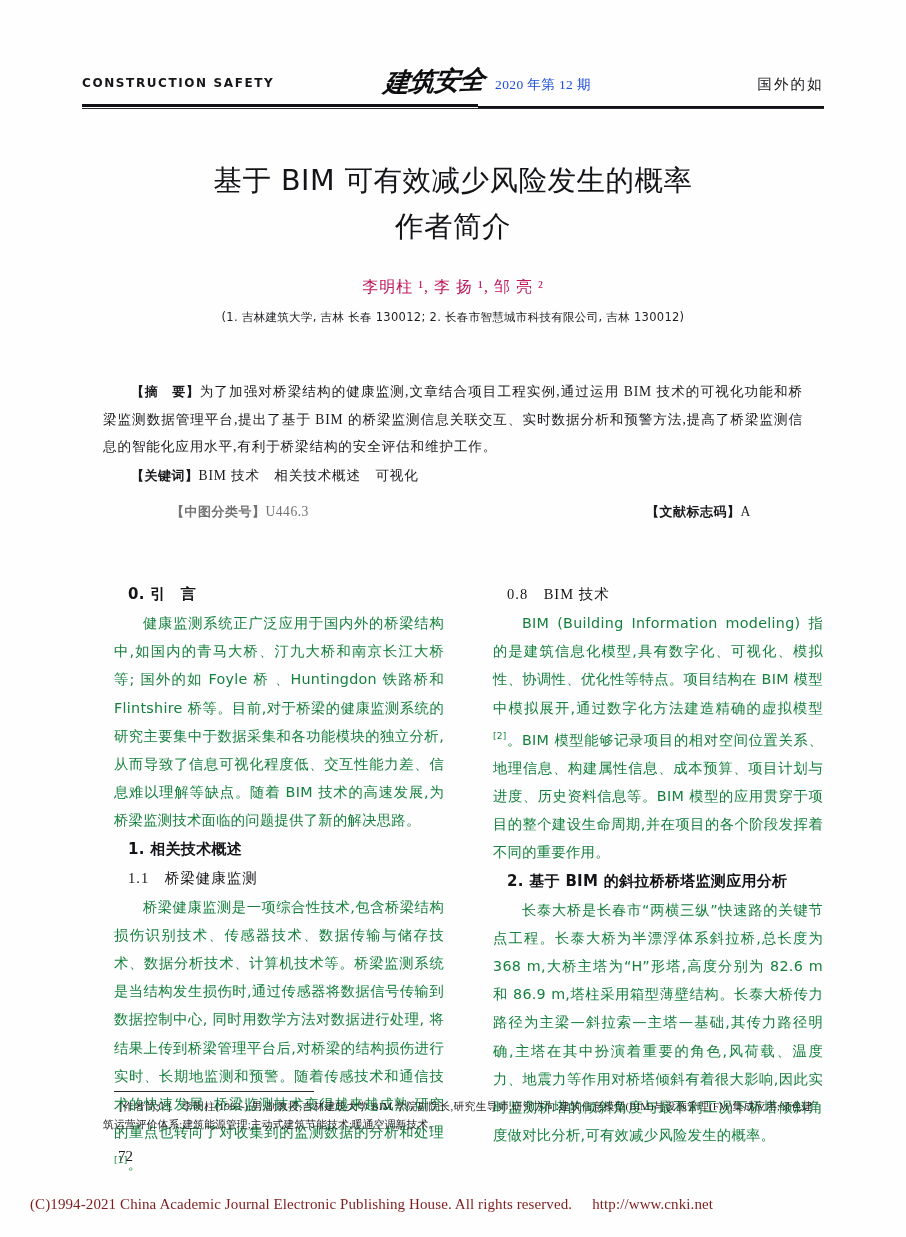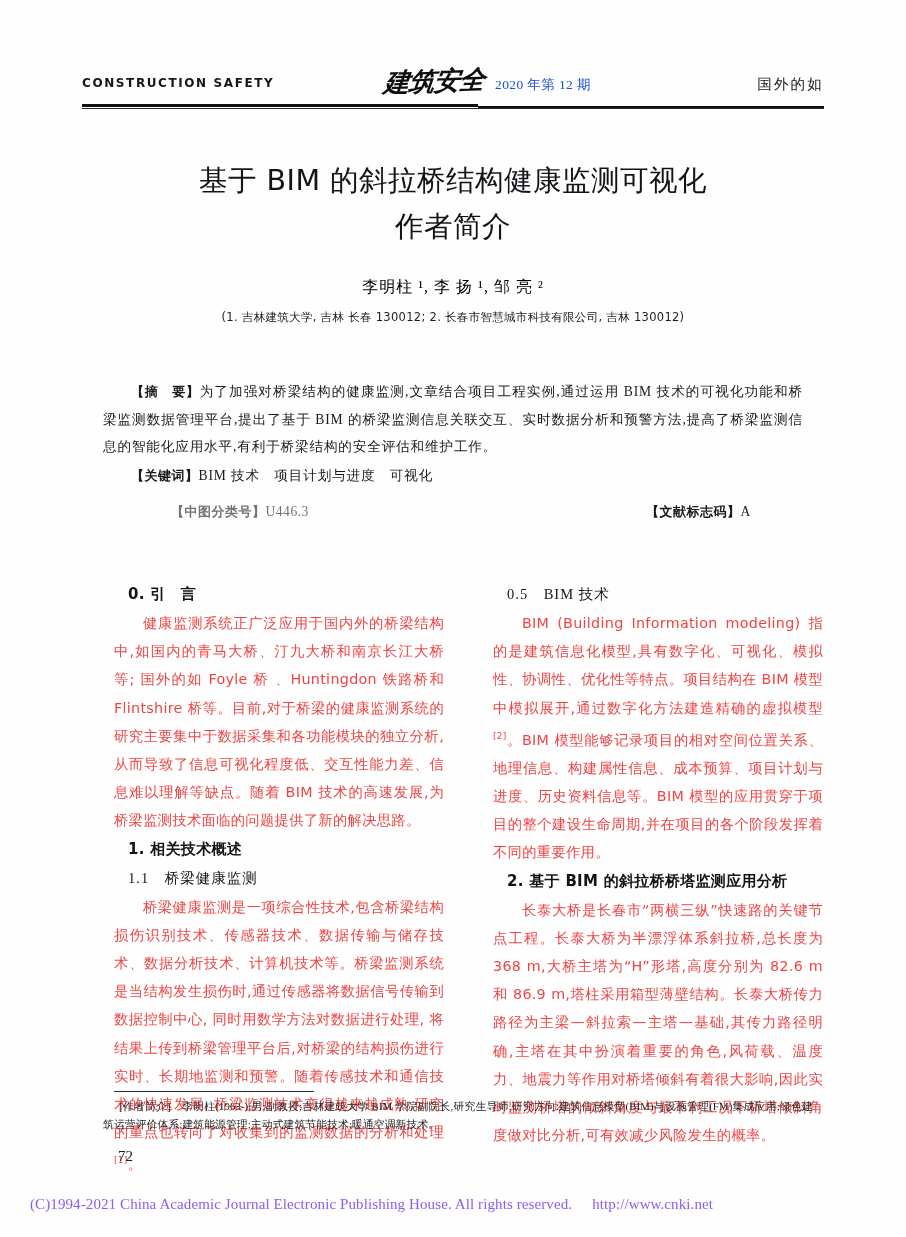--- a/index.html
+++ b/index.html
@@ -121,21 +121,21 @@
   
   .authors {
     position: absolute;
     left: 82px;
     top: 277px;
     width: 742px;
     text-align: center;
     font-family: "Liberation Serif", serif;
     font-size: 16px;
     letter-spacing: 1px;
-    color: #000000;
+    color: #be185d;
   }
 
   .affil {
     position: absolute;
     left: 82px;
     top: 310px;
     width: 742px;
     text-align: center;
     font-family: "DejaVu Sans", sans-serif;
     font-size: 11.5px;
@@ -235,21 +235,21 @@
     color: #17171b;
     line-height: 28px;
     margin: 0 0 1px 0;
     text-indent: 14px;
   }
   .p {
     font-family: "DejaVu Sans", sans-serif;
     font-size: 14.3px;
     line-height: 28.2px;
     letter-spacing: 0.3px;
-    color: #ef4444;
+    color: #15803d;
     text-align: justify;
     text-indent: 29px;
     margin: 0;
   }
   .p sup { font-size: 9px; vertical-align: super; }
 
   
   .fn-rule {
     position: absolute;
     left: 114px;
@@ -285,68 +285,68 @@
 
   
   .cnki {
     position: absolute;
     left: 30px;
     top: 1196px;
     width: 846px;
     font-family: "Liberation Serif", serif;
     font-size: 15px;
     letter-spacing: 0.1px;
-    color: #8b5cf6;
+    color: #7f1d1d;
     white-space: nowrap;
   }
   .cnki-url { margin-left: 20px; }
 </style>
 </head>
 <body>
 
 <div class="page">
 
   <div class="header">
     <div class="hdr-left">CONSTRUCTION  SAFETY</div>
     <div class="hdr-logo">建筑安全</div>
     <div class="hdr-issue">2020 年第 12 期</div>
     <div class="hdr-right">国外的如</div>
     <div class="hdr-rule-thick"></div>
     <div class="hdr-rule-thick2"></div>
     <div class="hdr-rule-thin"></div>
   </div>
 
   <div class="title-block">
-    <div class="title-line">基于 BIM 的斜拉桥结构健康监测可视化</div>
+    <div class="title-line">基于 BIM 可有效减少风险发生的概率</div>
     <div class="title-line">作者简介</div>
   </div>
 
   <div class="authors">李明柱 ¹,   李  扬 ¹,   邹  亮 ²</div>
   <div class="affil">(1. 吉林建筑大学,   吉林   长春   130012;  2. 长春市智慧城市科技有限公司,   吉林   130012)</div>
 
   <div class="abstract">
     <div class="abs-para"><span class="abs-label">【摘　要】</span><span>为了加强对桥梁结构的健康监测,文章结合项目工程实例,通过运用 BIM 技术的可视化功能和桥梁监测数据管理平台,提出了基于 BIM 的桥梁监测信息关联交互、实时数据分析和预警方法,提高了桥梁监测信息的智能化应用水平,有利于桥梁结构的安全评估和维护工作。</span></div>
-    <div class="kw-para"><span class="abs-label">【关键词】</span><span>BIM 技术　项目计划与进度　可视化</span></div>
+    <div class="kw-para"><span class="abs-label">【关键词】</span><span>BIM 技术　相关技术概述　可视化</span></div>
   </div>
 
   <div class="class-row">
     <div class="class-left"><span class="class-label">【中图分类号】</span><span>U446.3</span></div>
     <div class="class-right"><span class="class-label">【文献标志码】</span><span>A</span></div>
   </div>
 
   <div class="col col-left">
     <div class="h1">0. 引　言</div>
     <p class="p"><span>健康监测系统正广泛应用于国内外的桥梁结构中,如国内的青马大桥、汀九大桥和南京长江大桥等; 国外的如 Foyle 桥 、Huntingdon 铁路桥和 Flintshire 桥等。目前,对于桥梁的健康监测系统的研究主要集中于数据采集和各功能模块的独立分析,从而导致了信息可视化程度低、交互性能力差、信息难以理解等缺点。随着 BIM 技术的高速发展,为桥梁监测技术面临的问题提供了新的解决思路。</span></p>
     <div class="h1">1. 相关技术概述</div>
     <div class="h2">1.1　桥梁健康监测</div>
     <p class="p"><span>桥梁健康监测是一项综合性技术,包含桥梁结构损伤识别技术、传感器技术、数据传输与储存技术、数据分析技术、计算机技术等。桥梁监测系统是当结构发生损伤时,通过传感器将数据信号传输到数据控制中心, 同时用数学方法对数据进行处理, 将结果上传到桥梁管理平台后,对桥梁的结构损伤进行实时、长期地监测和预警。随着传感技术和通信技术的快速发展, 桥梁监测技术变得越来越成熟,研究的重点也转向了对收集到的监测数据的分析和处理</span><sup>[1]</sup><span>。</span></p>
   </div>
 
   <div class="col col-right">
-    <div class="h2">0.5　BIM 技术</div>
+    <div class="h2">0.8　BIM 技术</div>
     <p class="p"><span>BIM (Building Information modeling) 指的是建筑信息化模型,具有数字化、可视化、模拟性、协调性、优化性等特点。项目结构在 BIM 模型中模拟展开,通过数字化方法建造精确的虚拟模型</span><sup>[2]</sup><span>。BIM 模型能够记录项目的相对空间位置关系、地理信息、构建属性信息、成本预算、项目计划与进度、历史资料信息等。BIM 模型的应用贯穿于项目的整个建设生命周期,并在项目的各个阶段发挥着不同的重要作用。</span></p>
     <div class="h1">2. 基于 BIM 的斜拉桥桥塔监测应用分析</div>
     <p class="p"><span>长泰大桥是长春市“两横三纵”快速路的关键节点工程。长泰大桥为半漂浮体系斜拉桥,总长度为 368 m,大桥主塔为“H”形塔,高度分别为 82.6 m 和 86.9 m,塔柱采用箱型薄壁结构。长泰大桥传力路径为主梁—斜拉索—主塔—基础,其传力路径明确,主塔在其中扮演着重要的角色,风荷载、温度力、地震力等作用对桥塔倾斜有着很大影响,因此实时监测桥塔的倾斜角度与最不利工况下桥塔倾斜角度做对比分析,可有效减少风险发生的概率。</span></p>
   </div>
 
   <div class="fn-rule"></div>
   <div class="footnote fn-first"><span class="fn-label">[作者简介]</span>　<span>李明柱(1963-);男;副教授;吉林建筑大学 BIM 学院副院长,研究生导师,研究方向:建筑信息模型(BIM)与设施管理(FM)集成应用;绿色建筑运营评价体系;建筑能源管理;主动式建筑节能技术;暖通空调新技术。</span></div>
 
   <div class="pageno">72</div>
 

